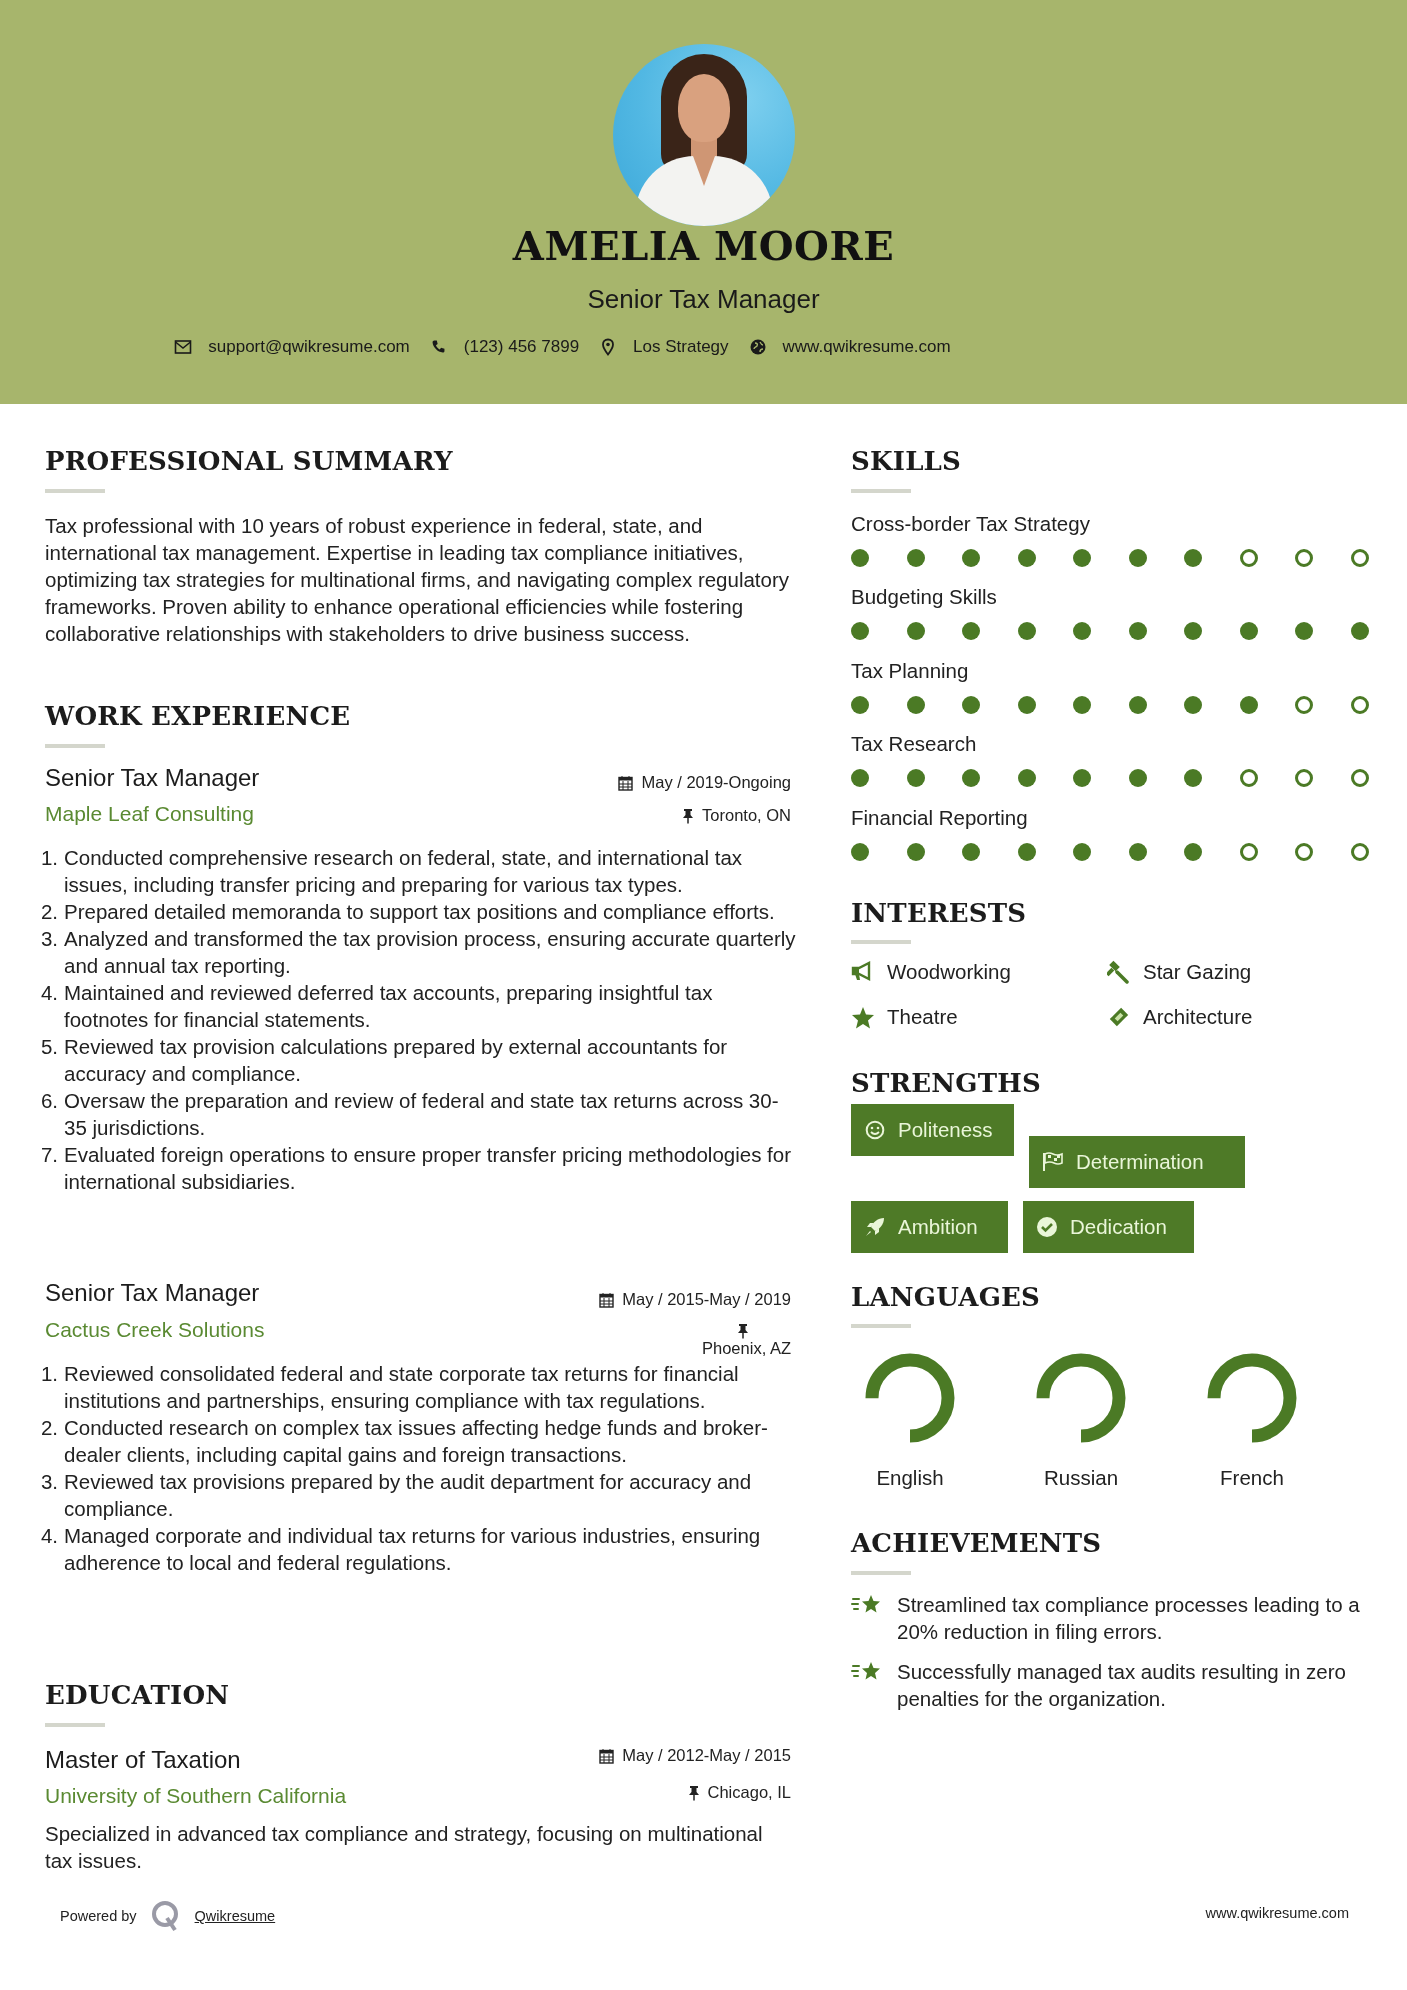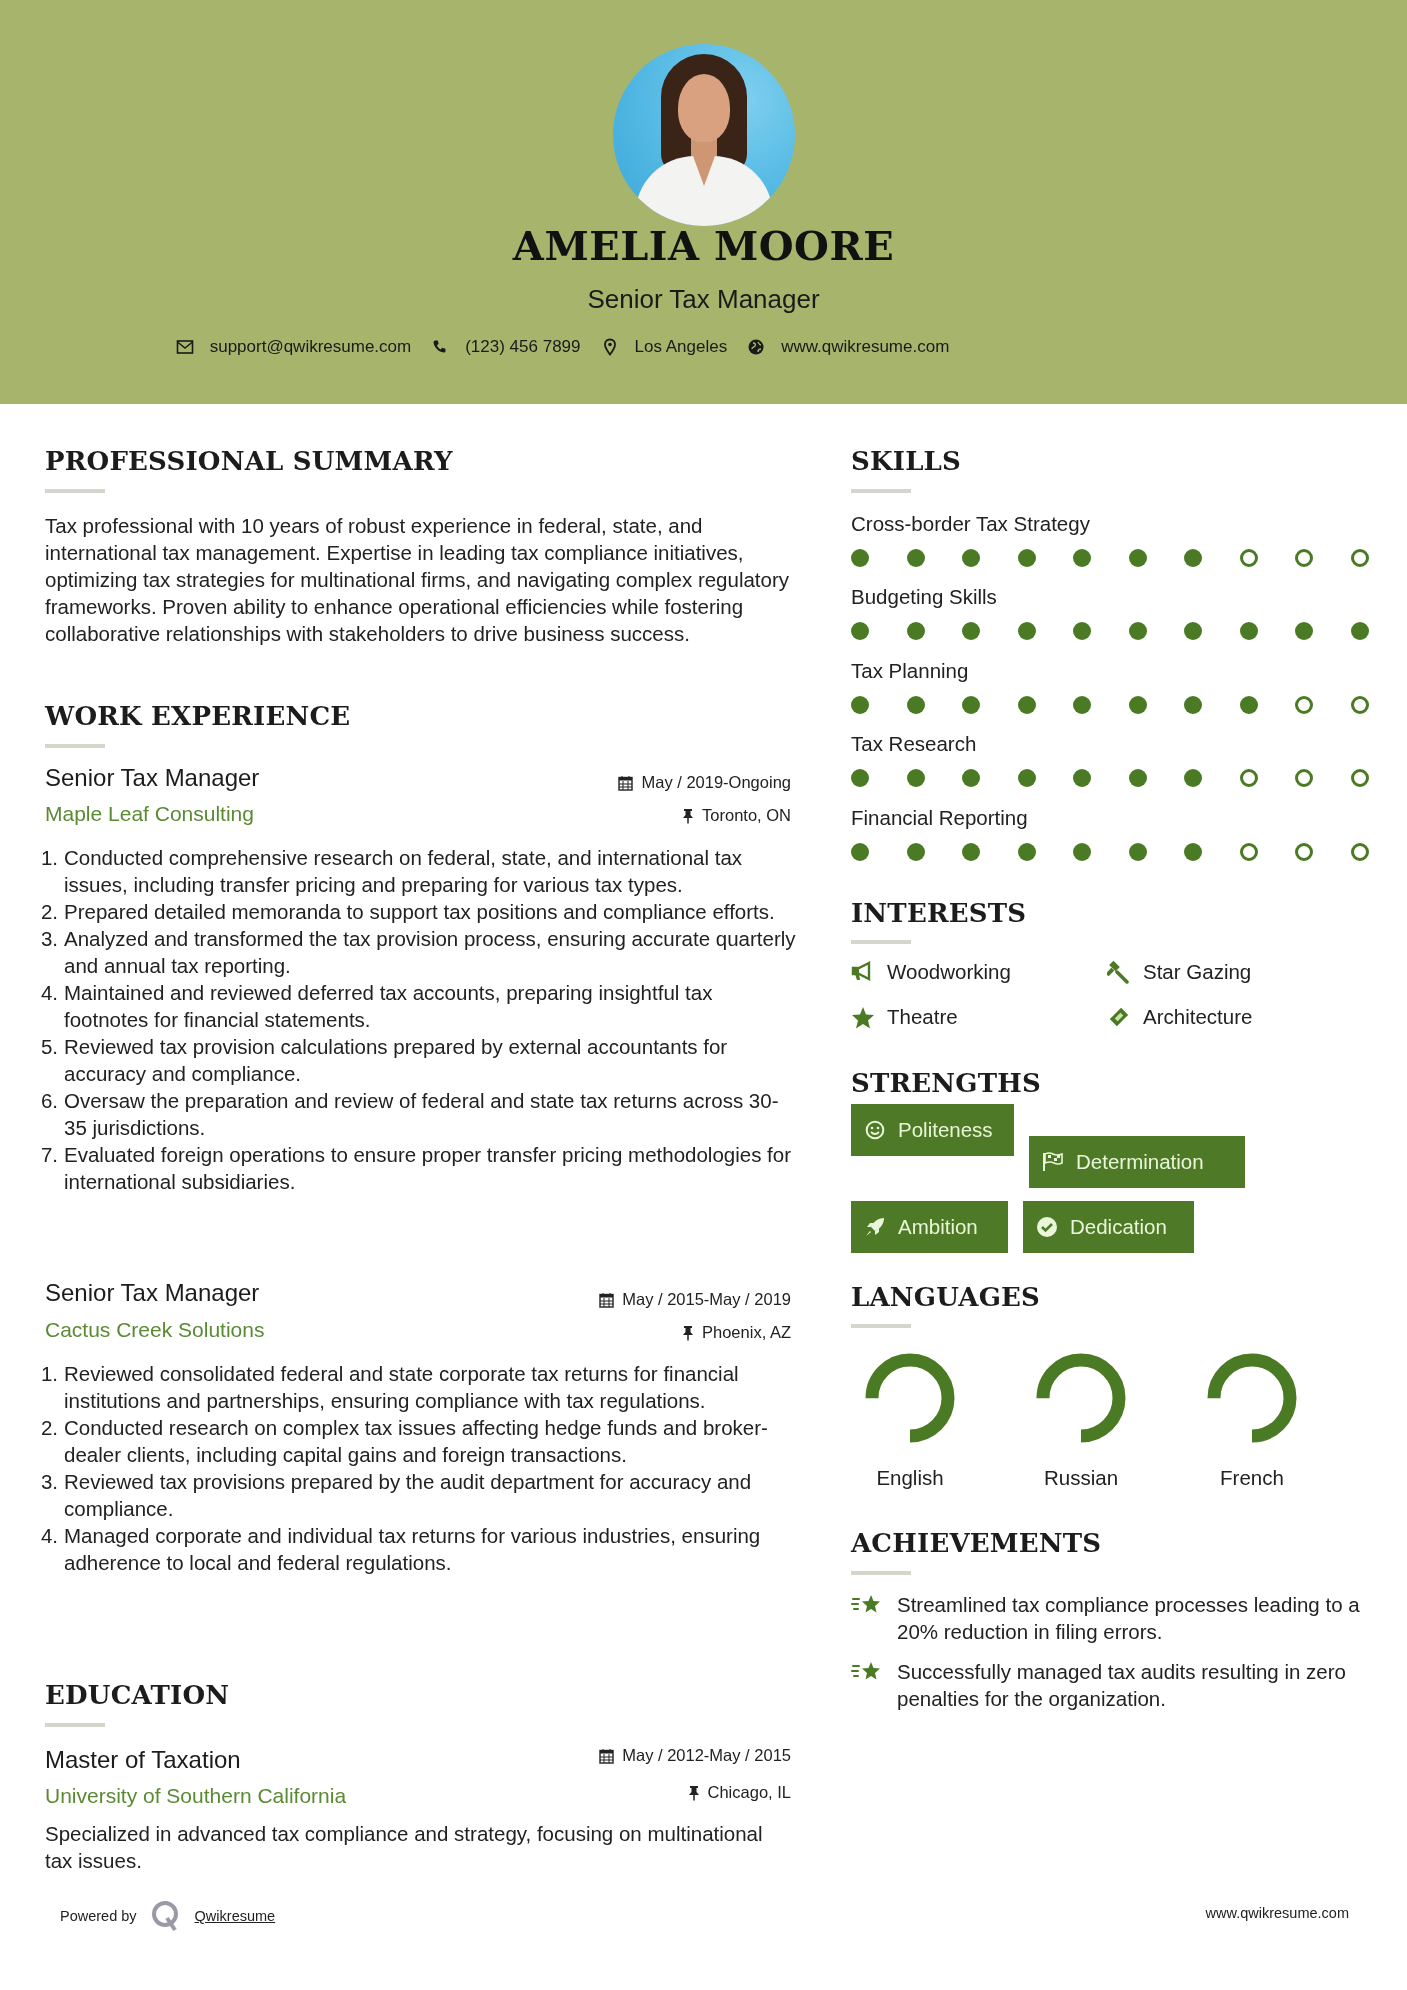--- a/index.html
+++ b/index.html
@@ -92,21 +92,21 @@
       <svg class="ico" viewBox="0 0 18 18">
           <path d="M4 2 L7 2 L8 6 L6 7.5 C7 10 8.5 11.5 10.5 12.5 L12 10.5 L16 11.5 L16 14.5 C16 15.5 15 16 14 16 C8 15.5 2.5 10 2 4 C2 3 3 2 4 2 Z" fill="#1a1a1a" transform="scale(0.85) translate(1 1)"></path>
         </svg>
       <span>(123) 456 7899</span>
     </div>
     <div class="contact">
       <svg class="ico" viewBox="0 0 18 18">
           <path d="M9 1.5 C5.8 1.5 4 3.8 4 6.5 C4 10 9 16.5 9 16.5 C9 16.5 14 10 14 6.5 C14 3.8 12.2 1.5 9 1.5 Z" fill="none" stroke="#1a1a1a" stroke-width="1.8"></path>
           <circle cx="9" cy="6.5" r="1.8" fill="#1a1a1a"></circle>
         </svg>
-      <span>Los Angeles</span>
+      <span>Los Strategy</span>
     </div>
     <div class="contact">
       <svg class="ico" viewBox="0 0 18 18">
           <circle cx="9" cy="9" r="7.5" fill="#1a1a1a"></circle>
           <path d="M6 5 C8 5 9 6 8 8 C7 9 5 9 5 11 M11 4 C12 6 13 7 14 7 M11 14 C11 12 12 11 14 11" fill="none" stroke="#a7b56c" stroke-width="1.4"></path>
         </svg>
       <span>www.qwikresume.com</span>
     </div>
   </div>
 </div>
@@ -148,21 +148,21 @@
 <div class="job-title" style="left:45px; top:1279px;">Senior Tax Manager</div>
 <div class="meta" style="top:1290px;">
   <svg class="ico" width="15" height="16" viewBox="0 0 15 16">
       <rect x="1" y="2.5" width="13" height="12.5" fill="none" stroke="#222" stroke-width="1.4"></rect>
       <rect x="1" y="2.5" width="13" height="3" fill="#222"></rect>
       <path d="M4 1 V4 M11 1 V4 M1 9 H14 M1 12 H14 M5 6 V15 M10 6 V15" stroke="#222" stroke-width="1"></path>
     </svg>
   <span>May / 2015-May / 2019</span>
 </div>
 <div class="company" style="left:45px; top:1318px;">Cactus Creek Solutions</div>
-<div class="meta" style="top:1323px;">
+<div class="meta" style="top:1323px;flex-direction:column;">
   <svg class="ico" width="12" height="16" viewBox="0 0 12 16">
       <path d="M2 1 H10 V3 H8.5 V7 L11 10 H1 L3.5 7 V3 H2 Z" fill="#222"></path>
       <path d="M6 10 V15.5" stroke="#222" stroke-width="1.5"></path>
     </svg>
   <span>Phoenix, AZ</span>
 </div>
 <ol class="bullets" style="top:1360px;">
   <li><span class="num">1.</span><span>Reviewed consolidated federal and state corporate tax returns for financial institutions and partnerships, ensuring compliance with tax regulations.</span></li>
   <li><span class="num">2.</span><span>Conducted research on complex tax issues affecting hedge funds and broker-dealer clients, including capital gains and foreign transactions.</span></li>
   <li><span class="num">3.</span><span>Reviewed tax provisions prepared by the audit department for accuracy and compliance.</span></li>

